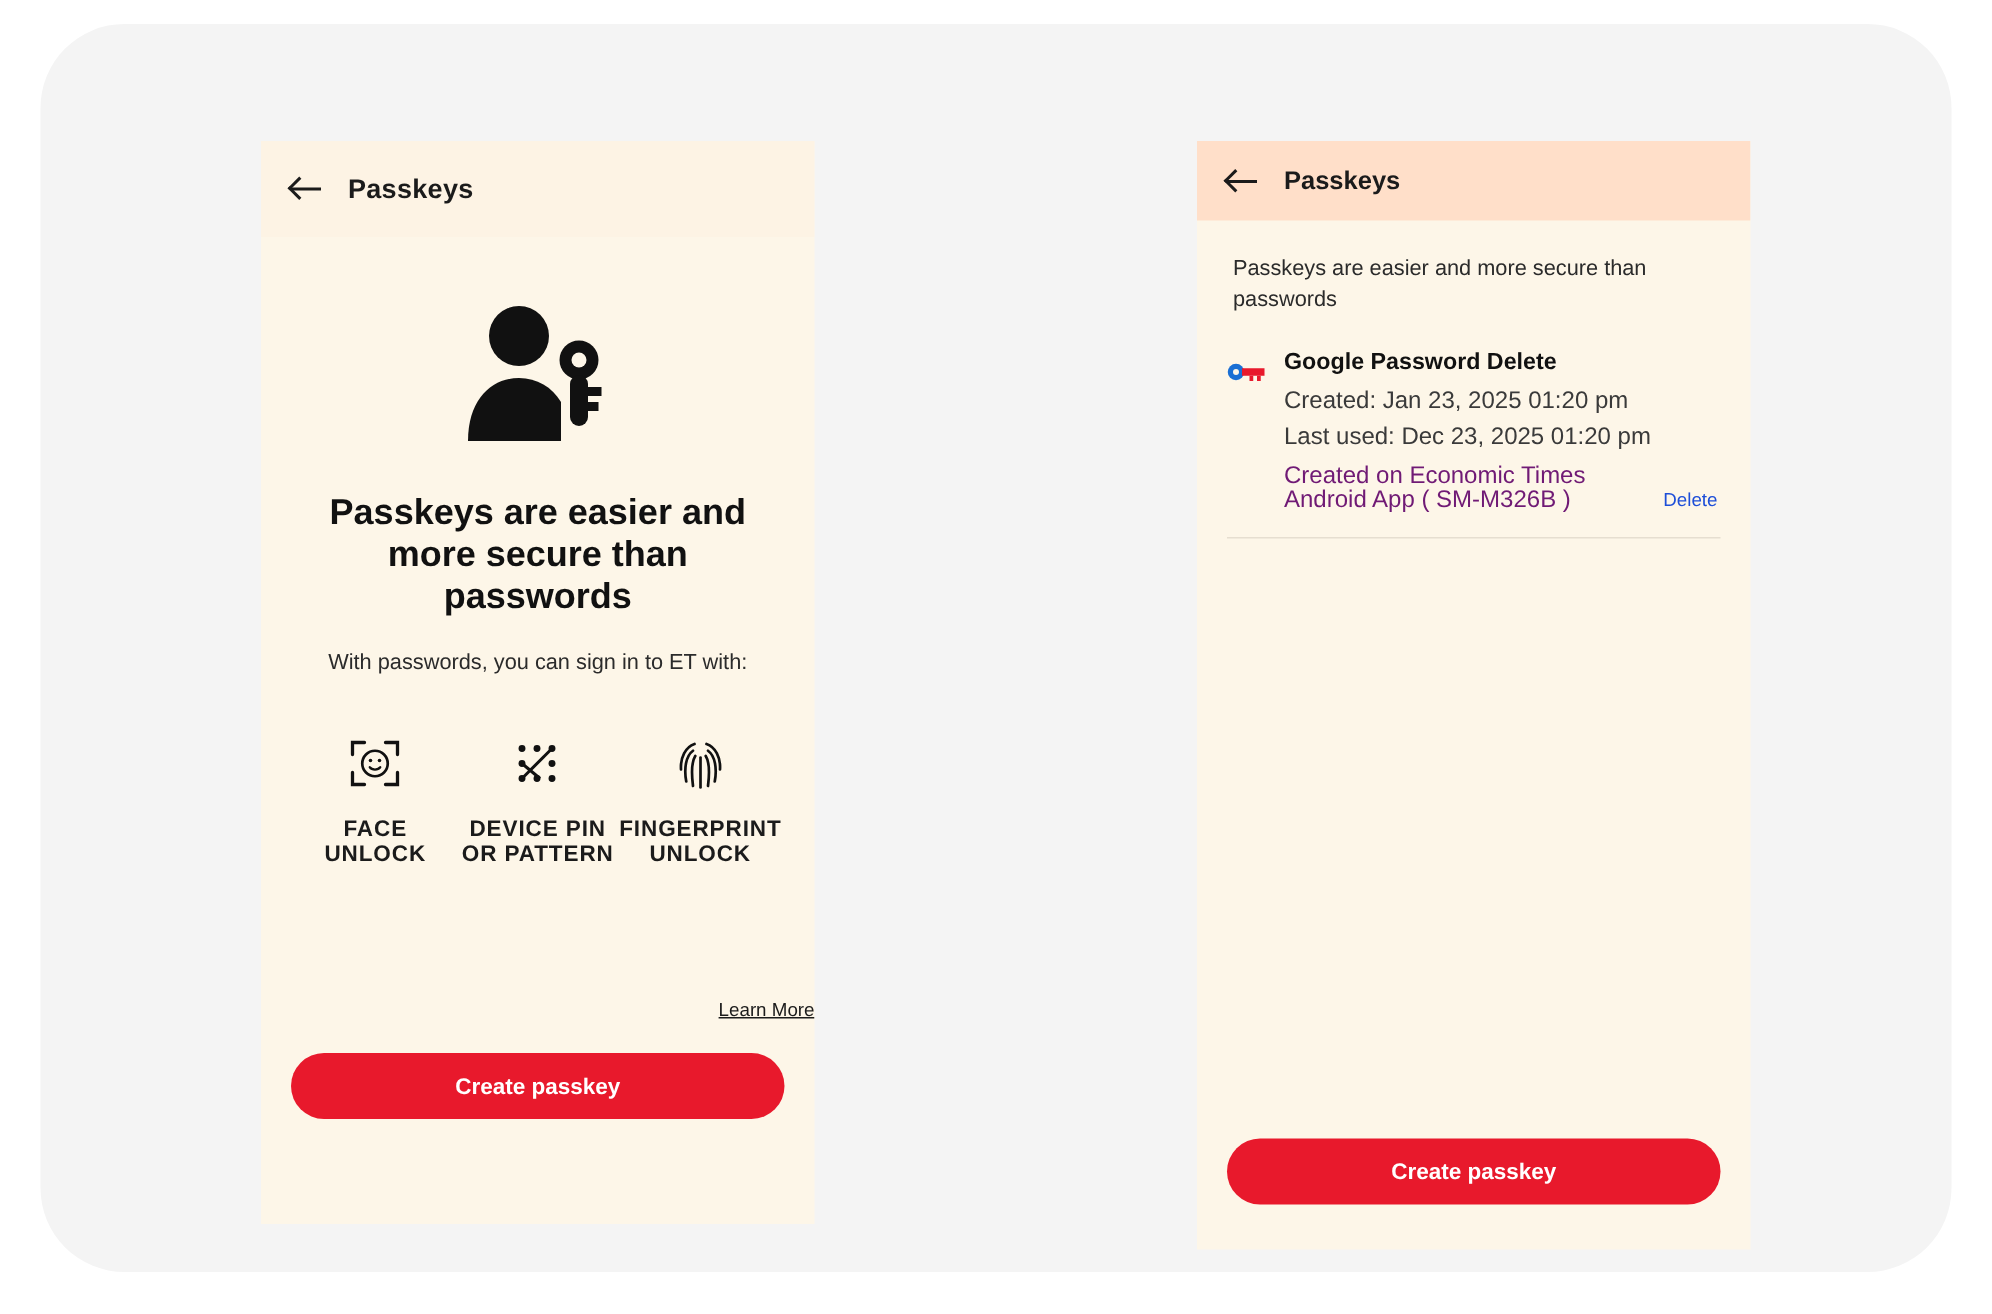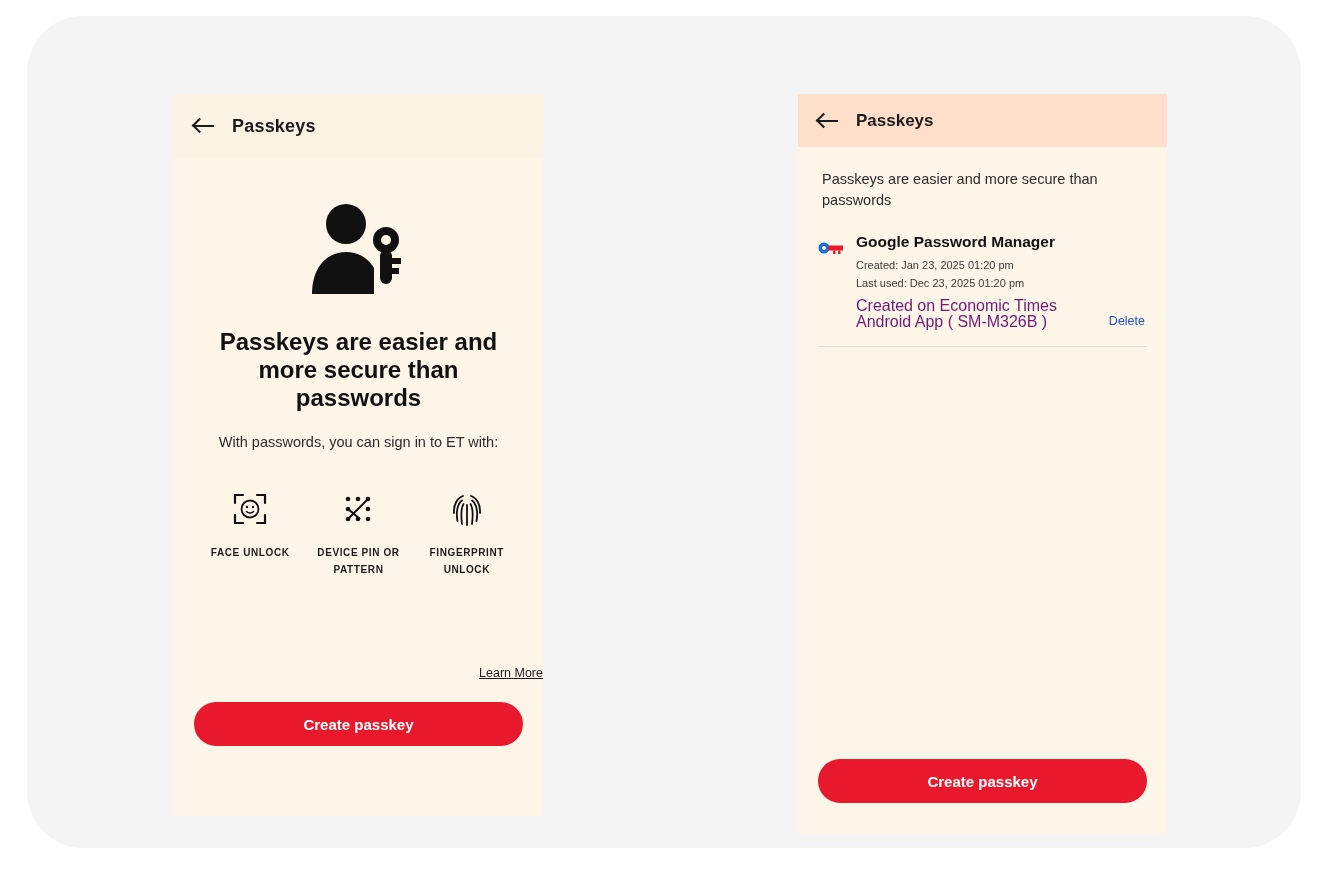--- a/index.html
+++ b/index.html
@@ -109,21 +109,21 @@
     text-align: center;
   }
   .method .m-icon {
     height: 42px;
     display: flex;
     align-items: center;
     justify-content: center;
   }
   .method .m-label {
     margin-top: 14px;
-    font-size: 10px;
+    font-size: 15px;
     font-weight: bold;
     letter-spacing: .6px;
     color: #1b1b1b;
     line-height: 17px;
     text-transform: uppercase;
   }
 
   .learn-more {
     margin: 88px auto 0;
     display: block;
@@ -196,21 +196,21 @@
     flex: 1 1 auto;
     position: relative;
   }
   .pk-title {
     font-size: 15.5px;
     font-weight: bold;
     color: #111111;
   }
   .pk-meta {
     margin-top: 8px;
-    font-size: 11px;
+    font-size: 16px;
     color: #3a3a3a;
   }
   .pk-meta.second { margin-top: 6px; }
   .pk-source {
     margin-top: 9px;
     font-size: 16px;
     line-height: 16px;
     color: #701a75;
     width: 225px;
   }
@@ -339,21 +339,21 @@
 
     <div class="pk-item">
       <svg class="pk-key-icon" viewBox="0 0 26 18">
         <circle cx="6" cy="9" r="5.5" fill="#1a6fd4"></circle>
         <circle cx="6" cy="9" r="2" fill="#fdf6e8"></circle>
         <rect x="10" y="6.5" width="15" height="5" fill="#e8192c"></rect>
         <rect x="15" y="11.5" width="2.5" height="3.5" fill="#e8192c"></rect>
         <rect x="20" y="11.5" width="2.5" height="3.5" fill="#e8192c"></rect>
       </svg>
       <div class="pk-body">
-        <div class="pk-title">Google Password Manager</div>
+        <div class="pk-title">Google Password Delete</div>
         <div class="pk-meta">Created: Jan 23, 2025 01:20 pm</div>
         <div class="pk-meta second">Last used: Dec 23, 2025 01:20 pm</div>
         <div class="pk-source">Created on Economic Times Android App ( SM-M326B )</div>
         <div class="pk-delete">Delete</div>
       </div>
     </div>
 
     <div class="divider"></div>
 
     <button class="cta-right">Create passkey</button>

